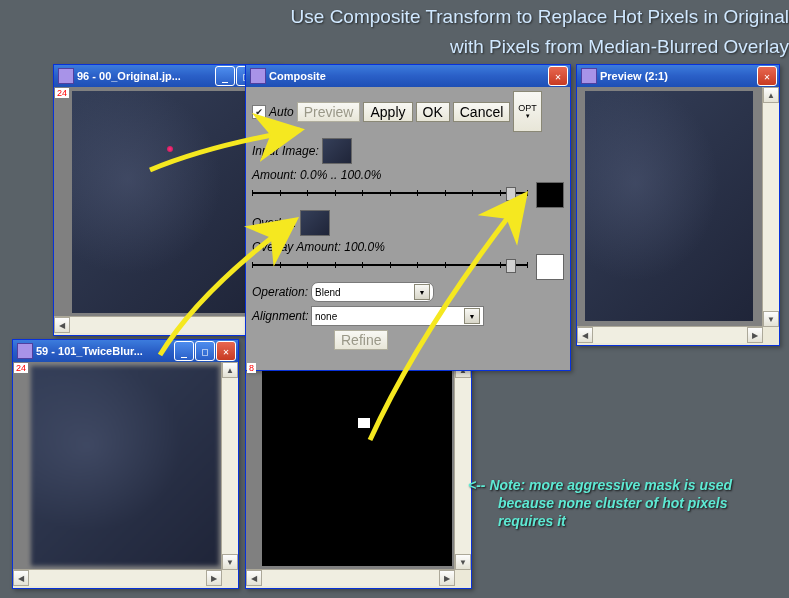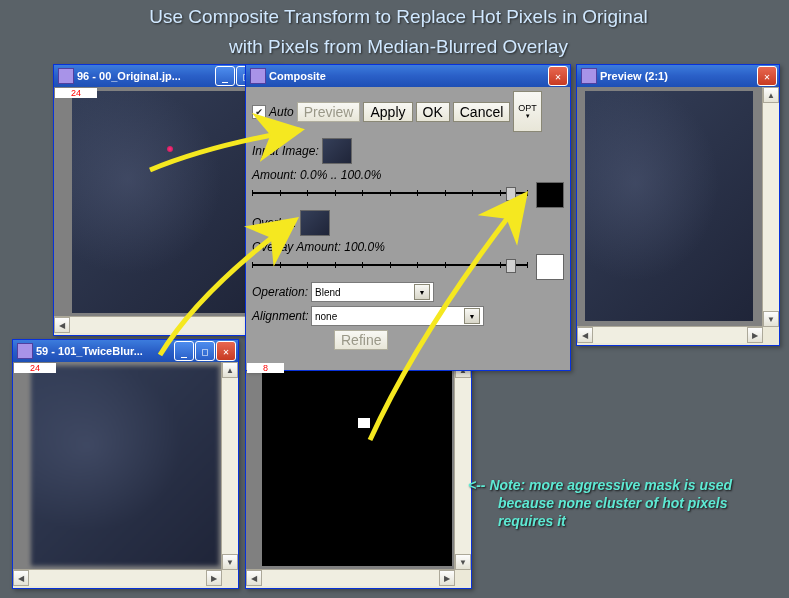--- a/index.html
+++ b/index.html
@@ -7,21 +7,21 @@
   padding: 0;
   width: 789px;
   height: 598px;
   background: #5a6268;
   font-family: "Tahoma", "Arial", sans-serif;
   font-size: 11px;
   position: relative;
   overflow: hidden;
 }
 .header-text {
-  text-align: center;
+  text-align: right;
   color: #d0e8ff;
   font-size: 19px;
   font-weight: 500;
   padding: 6px 0 2px 8px;
   text-shadow: 1px 1px 2px rgba(0,0,0,0.6);
 }
 .window {
   position: absolute;
   background: #ece9d8;
   border: 1px solid #0831d9;
@@ -77,21 +77,21 @@
   background: #808080;
   position: relative;
 }
 .corner-label {
   position: absolute;
   top: 1px;
   left: 1px;
   background: white;
   color: red;
   font-size: 9px;
-  padding: 0 16px;
+  padding: 0 2px;
   z-index: 5;
 }
 .img-thumb {
   position: absolute;
   background: #2a3548;
   background-image:
     radial-gradient(ellipse at 30% 40%, rgba(90,100,130,0.4) 0%, transparent 50%),
     linear-gradient(135deg, rgba(60,70,100,0.6) 0%, rgba(30,35,55,0.9) 100%);
 }
 .hotpixel {
@@ -437,21 +437,21 @@
           <div class="slider-tick"></div>
           <div class="slider-tick"></div>
           <div class="slider-tick"></div>
           <div class="slider-tick"></div>
       </div>
       <div class="slider-thumb-handle" style="left:254px;"></div>
       <div class="swatch white"></div>
     </div>
     <div class="ctrl-row">
       <span class="label" style="width:56px;">Operation:</span>
-      <span class="dropdown" style="width:115px;">
+      <span class="dropdown" style="width:115px;border-radius:7px;">
         <span>Blend</span>
         <span class="dd-arrow">▼</span>
       </span>
     </div>
     <div class="ctrl-row">
       <span class="label" style="width:56px;">Alignment:</span>
       <span class="dropdown" style="width:165px;">
         <span>none</span>
         <span class="dd-arrow">▼</span>
       </span>

